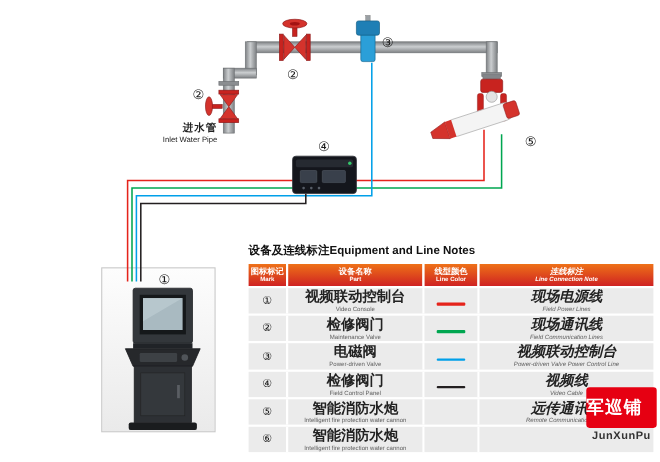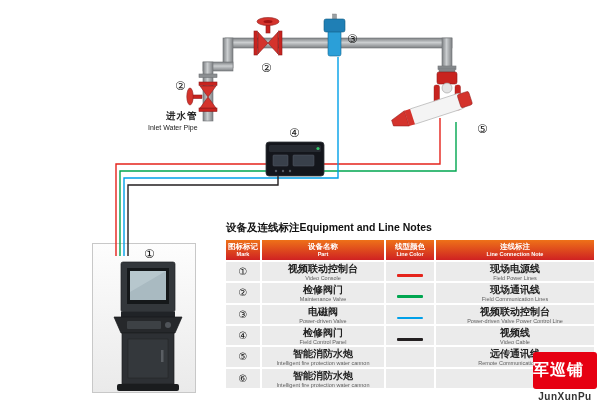--- a/index.html
+++ b/index.html
@@ -16,26 +16,26 @@
 
   .inlet-label { position:absolute; left:148px; top:110px; z-index:2; color:#222; }
   .inlet-label .cn { font-size:9.5px; font-weight:bold; letter-spacing:1px;text-align:right; }
   .inlet-label .en { font-size:7px; margin-top:1px; }
 
   .notes { position:absolute; left:226px; top:221px; width:329px; z-index:2; }
   .notes-title { font-size:10.5px; font-weight:bold; color:#111; margin-bottom:3px; }
   table.notes-table { width:368px; border-collapse:separate; border-spacing:0 2px; table-layout:fixed; }
   .notes-table th, .notes-table td { padding:0 1px; text-align:center; vertical-align:middle;
                                      border-right:2px solid #fff; overflow:hidden; }
-  .notes-table th:last-child, .notes-table td:last-child { border-right:none; }
+  .notes-table th:last-child, .notes-table td:last-child { border-right:none;font-style:italic; }
   .notes-table thead th { height:20px; background:linear-gradient(180deg,#ee7118 0%,#cf2222 100%); color:#fff; }
   .h-cn { font-size:7.5px; font-weight:bold; line-height:1.2; }
   .h-en { font-size:5.5px; line-height:1.1; }
   .nrow td { height:19px; background:#ebebeb; }
-  .cell-cn { font-size:10px; font-weight:bold; color:#222; line-height:1.3; white-space:nowrap; }
+  .cell-cn { font-size:13px; font-weight:bold; color:#222; line-height:1.3; white-space:nowrap; }
   .cell-en { font-size:5.5px; color:#606060; line-height:1.15; white-space:nowrap; }
   .c-mark { font-size:10px; color:#111; }
   .line-sample { display:inline-block; width:26px; height:2.5px; border-radius:1px; }
 
   .logo { position:absolute; left:533px; top:352px; width:64px; z-index:2; text-align:center; }
   .logo-box { height:37px; background:#e60012; border-radius:3px; display:flex; align-items:center; justify-content:flex-start; }
   .logo-cn { color:#fff; font-size:16px; font-weight:bold; letter-spacing:1px; }
   .logo-en { margin-top:2px; font-size:10px; font-weight:bold; color:#333; letter-spacing:0.5px; }
 </style>
 </head>

